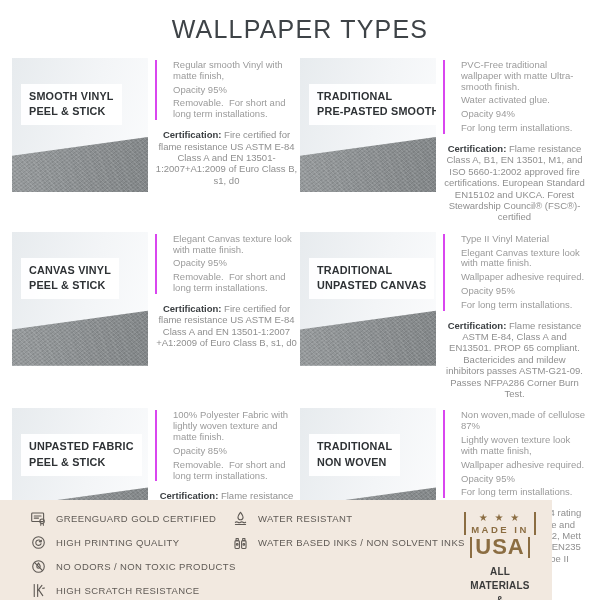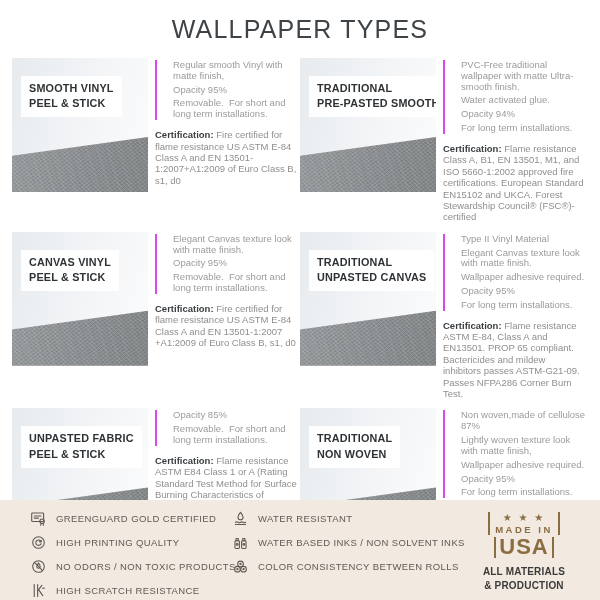--- a/index.html
+++ b/index.html
@@ -27,44 +27,45 @@
   }
   .photo .floor{
     position:absolute;left:0;top:0;right:0;bottom:0;
     background:
       repeating-linear-gradient(43deg, rgba(255,255,255,0.10) 0 1px, transparent 1px 3px),
       repeating-linear-gradient(-37deg, rgba(0,0,0,0.09) 0 1px, transparent 1px 3px),
       linear-gradient(100deg,#9a9ea0 0%,#8e9294 50%,#838789 100%);
     clip-path:polygon(0 73%, 100% 59%, 100% 100%, 0 100%);
   }
   .photo-label{
-    position:absolute;top:18px;left:9px;max-width:84%;
+    position:absolute;top:26px;left:9px;max-width:84%;
     background:rgba(255,255,255,0.94);
     padding:5px 8px 6px;color:#2e3235;font-weight:bold;
     font-size:10.8px;line-height:1.4;letter-spacing:0.2px;
   }
   .photo-label span{display:block;white-space:nowrap;}
   .txt{width:143px;padding-top:2px;}
   .features{
     border-left:2px solid #d946ef;
     padding-left:16px;margin:0;
   }
   .features p{
     margin:0 0 3px;color:#9b9b9b;font-size:9.5px;line-height:1.14;
     white-space:pre-wrap;
   }
   .features p:last-child{margin-bottom:0;}
   .cert{
     margin-top:9px;font-size:9.5px;line-height:1.2;color:#8f8f8f;
     white-space:pre-wrap;
+    text-align:center;
   }
   .cert .cert-label{font-weight:bold;color:#3a3e41;}
   
   .footer{
-    position:absolute;left:0;bottom:0;width:600px;height:100px;
+    position:absolute;left:0;bottom:0;width:552px;height:100px;
     background:#f2e9e0;box-sizing:border-box;
     display:flex;padding:10px 0 0 30px;
   }
   .f-col1{width:202px;}
   .f-col2{width:230px;}
   .f-col3{flex:1;display:flex;flex-direction:column;align-items:center;padding-right:14px;padding-top:2px;}
   .f-item{display:flex;align-items:center;gap:9px;height:16px;margin-bottom:8px;}
   .f-item svg{flex-shrink:0;stroke:#5f5a55;fill:none;stroke-width:1.3;stroke-linecap:round;stroke-linejoin:round;}
   .f-label{
     font-size:9.5px;color:#5f5a55;letter-spacing:0.4px;white-space:nowrap;
@@ -171,20 +172,21 @@
   <div class="section left">
     <div class="photo">
       <div class="floor"></div>
       <div class="photo-label">
         <span>UNPASTED FABRIC</span>
         <span>PEEL &amp; STICK</span>
       </div>
     </div>
     <div class="txt">
       <div class="features">
+        <p>100% Polyester Fabric with lightly woven texture and matte finish.</p>
         <p>Opacity 85%</p>
         <p>Removable.  For short and long term installations.</p>
       </div>
       <div class="cert"><span class="cert-label">Certification:</span><span> Flame resistance ASTM E84 Class 1 or A (Rating Standard Test Method for Surface Burning Characteristics of Building Materials)
 Safe for all spaces with REACH, RoHS and Prop 65 Compliance</span></div>
     </div>
   </div>
 
   <div class="section right">
     <div class="photo">
@@ -262,31 +264,20 @@
       <svg width="17" height="17" viewBox="0 0 20 20">
         <rect x="3.5" y="8" width="5.2" height="9" rx="1"></rect>
         <rect x="4.8" y="5.3" width="2.6" height="2.7"></rect>
         <rect x="11.3" y="8" width="5.2" height="9" rx="1"></rect>
         <rect x="12.6" y="5.3" width="2.6" height="2.7"></rect>
         <circle cx="6.1" cy="12.3" r="1"></circle>
         <circle cx="13.9" cy="12.3" r="1"></circle>
       </svg>
       <span class="f-label">WATER BASED INKS / NON SOLVENT INKS</span>
     </div>
-    <div class="f-item">
-      <svg width="17" height="17" viewBox="0 0 20 20">
-        <circle cx="10" cy="7" r="3.3"></circle>
-        <circle cx="6.4" cy="13.2" r="3.3"></circle>
-        <circle cx="13.6" cy="13.2" r="3.3"></circle>
-        <circle cx="10" cy="7" r="0.7"></circle>
-        <circle cx="6.4" cy="13.2" r="0.7"></circle>
-        <circle cx="13.6" cy="13.2" r="0.7"></circle>
-      </svg>
-      <span class="f-label">COLOR CONSISTENCY BETWEEN ROLLS</span>
-    </div>
   </div>
 
   <div class="f-col3">
     <div class="usa-badge">
       <div class="usa-top">
         <div class="usa-stars">★ ★ ★</div>
         <div class="usa-madein">MADE IN</div>
       </div>
       <div>
         <span class="usa-word">USA</span>

